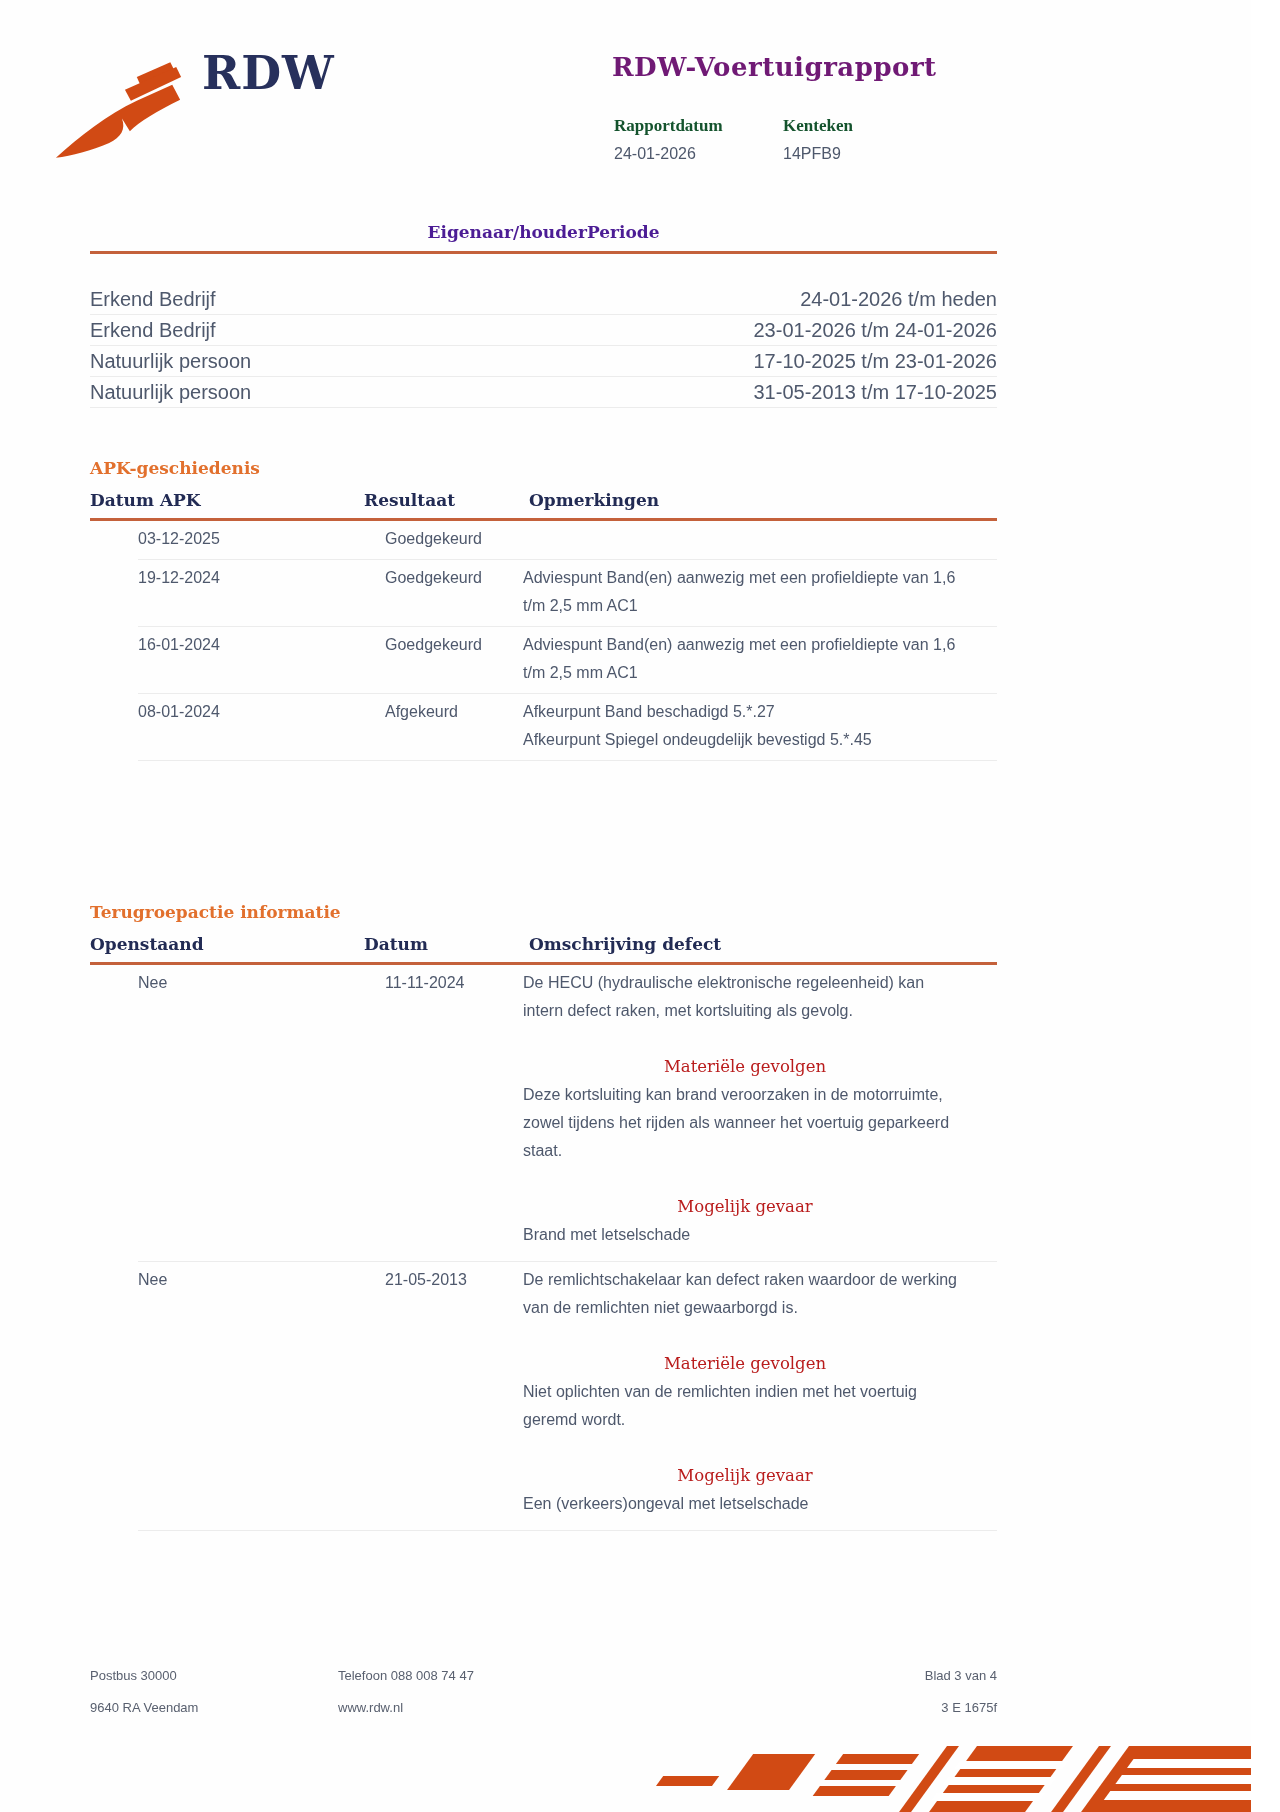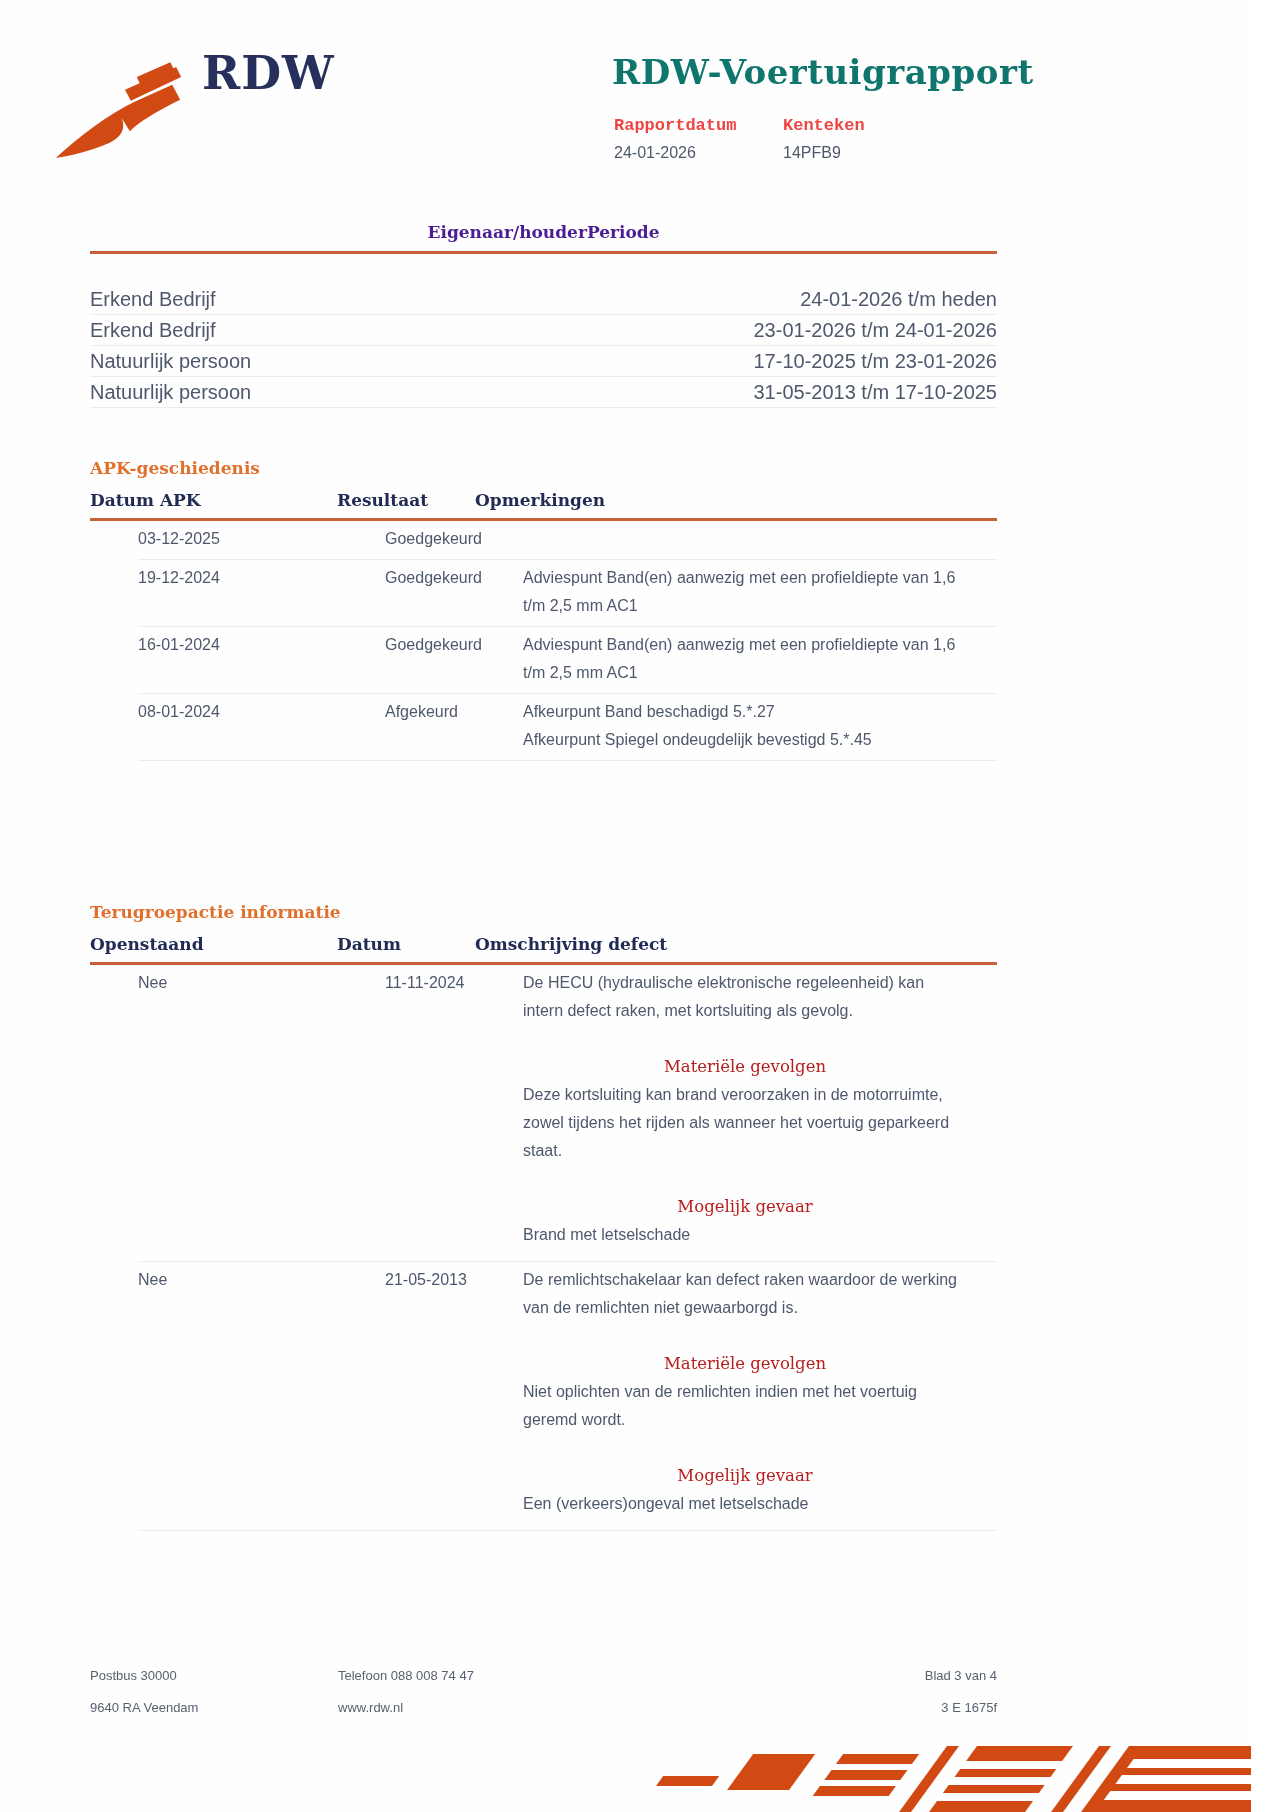--- a/index.html
+++ b/index.html
@@ -10,46 +10,46 @@
   
   .logo-swoosh{position:absolute;left:52px;top:58px;width:138px;height:104px;}
   .logo-text{
     position:absolute;left:202px;top:46px;
     font-family:"DejaVu Serif","Liberation Serif",serif;font-weight:700;
     font-size:46px;color:#27305c;letter-spacing:1px;
   }
   .doc-title{
     position:absolute;left:612px;top:52px;margin:0;
     font-family:"DejaVu Serif","Liberation Serif",serif;font-weight:700;
-    font-size:34px;color:#0f766e;letter-spacing:.5px;white-space:nowrap;
+    font-size:26px;color:#701a75;letter-spacing:.5px;white-space:nowrap;
   }
   .meta-block{position:absolute;top:116px;}
   .meta-1{left:614px;} .meta-2{left:783px;}
   .meta-label{
-    font-family:Liberation Mono, monospace;font-weight:700;
-    font-size:17px;color:#ef4444;
+    font-family:Liberation Serif, serif;font-weight:700;
+    font-size:17px;color:#14532d;
   }
   .meta-value{margin-top:9px;font-size:16px;color:#4e586c;}
   
   .section{position:absolute;left:90px;width:907px;}
   .sec-title{
     font-family:"DejaVu Serif","Liberation Serif",serif;font-weight:700;
     font-size:17px;color:#e2702d;
   }
   .head-row{
     display:flex;justify-content:center;
     font-family:"DejaVu Serif","Liberation Serif",serif;font-weight:700;
     font-size:17px;color:#4c1d95;
     padding-bottom:9px;border-bottom:3px solid #c4613b;
   }
   .grid-head{
     display:grid;grid-template-columns:247px 138px 1fr;margin-top:12px;
     font-family:"DejaVu Serif","Liberation Serif",serif;font-weight:700;
     font-size:17px;color:#222b54;
-    padding-bottom:8px;border-bottom:3px solid #c4613b;
+    padding-bottom:8px;border-bottom:3px solid #c4613b;gap:27px;
   }
   
   .owner-rows{margin-top:30px;}
   .owner-row{
     display:flex;justify-content:space-between;
     height:30px;line-height:30px;font-size:20px;color:#4e586c;
     border-bottom:1px solid #ececec;
   }
   
   .t-row{

